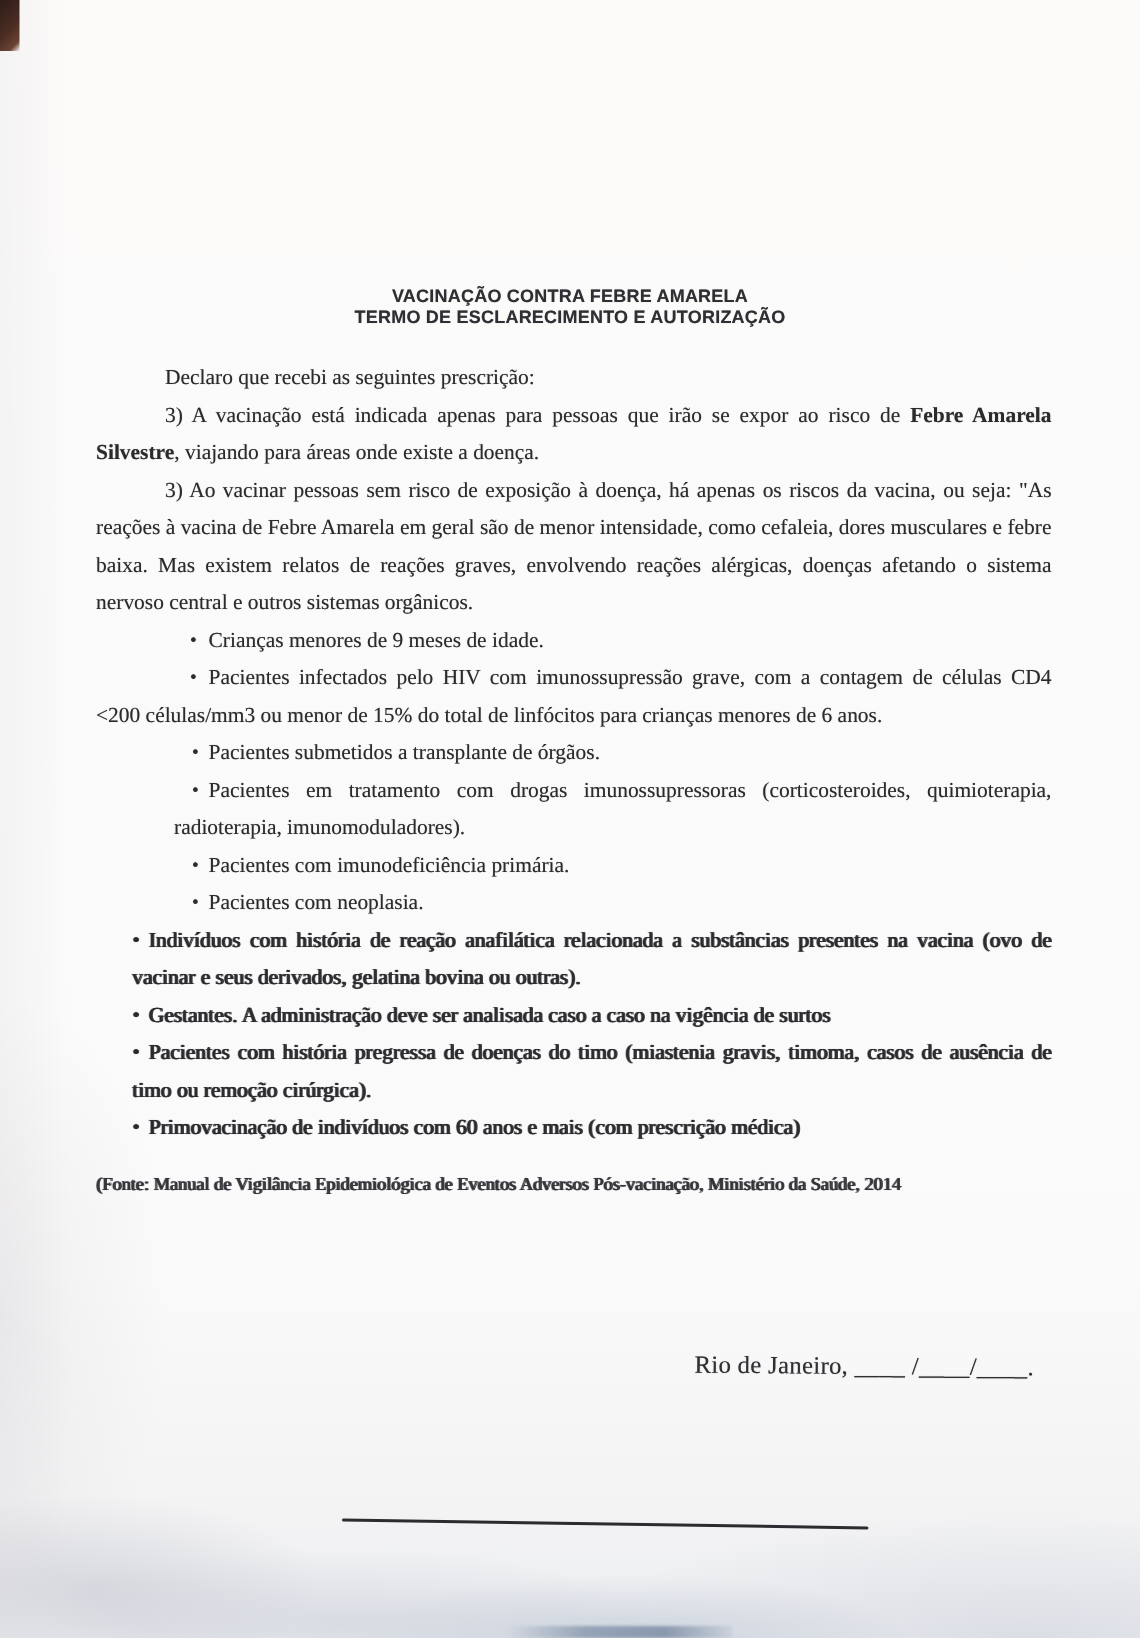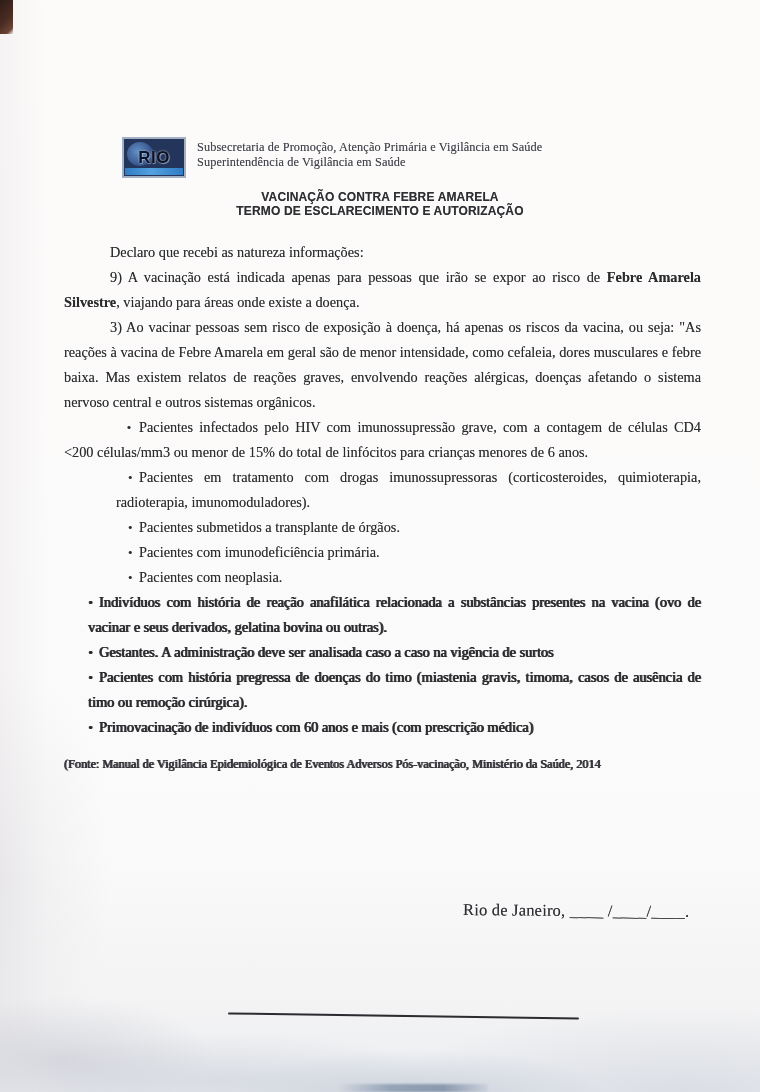--- a/index.html
+++ b/index.html
@@ -88,43 +88,34 @@
     background:#2c2c30;transform:rotate(0.85deg);border-radius:1px;
   }
 </style>
 </head>
 <body>
 
 <div class="page">
   <div class="corner-mark"></div>
   <div class="bottom-sliver"></div>
 
-  <div class="header">
-    <div class="logo">
-      <span class="logo-text">RIO</span>
-      <div class="logo-stripe"></div>
-    </div>
-    <div class="agency">
-      <div>Subsecretaria de Promoção, Atenção Primária e Vigilância em Saúde</div>
-      <div>Superintendência de Vigilância em Saúde</div>
-    </div>
-  </div>
 
   <div class="titles">
     <div class="doc-title">VACINAÇÃO CONTRA FEBRE AMARELA</div>
     <div class="doc-title">TERMO DE ESCLARECIMENTO E AUTORIZAÇÃO</div>
   </div>
 
   <div class="body-text" id="content">
-      <p class="para"><span>Declaro que recebi as natureza informações:</span></p>
-      <p class="para"><span>9) A vacinação está indicada apenas para pessoas que irão se expor ao risco de </span><b>Febre Amarela Silvestre</b><span>, viajando para áreas onde existe a doença.</span></p>
+      <p class="para"><span>Declaro que recebi as seguintes prescrição:</span></p>
+      <p class="para"><span>3) A vacinação está indicada apenas para pessoas que irão se expor ao risco de </span><b>Febre Amarela Silvestre</b><span>, viajando para áreas onde existe a doença.</span></p>
       <p class="para"><span>3) Ao vacinar pessoas sem risco de exposição à doença, há apenas os riscos da vacina, ou seja: "As reações à vacina de Febre Amarela em geral são de menor intensidade, como cefaleia, dores musculares e febre baixa. Mas existem relatos de reações graves, envolvendo reações alérgicas, doenças afetando o sistema nervoso central e outros sistemas orgânicos.</span></p>
+      <p class="bullet-a"><span class="bullet-dot">•</span><span>Crianças menores de 9 meses de idade.</span></p>
       <p class="bullet-a"><span class="bullet-dot">•</span><span>Pacientes infectados pelo HIV com imunossupressão grave, com a contagem de células CD4 &lt;200 células/mm3 ou menor de 15% do total de linfócitos para crianças menores de 6 anos.</span></p>
+      <p class="bullet-b"><span class="bullet-dot">•</span><span>Pacientes submetidos a transplante de órgãos.</span></p>
       <p class="bullet-b"><span class="bullet-dot">•</span><span>Pacientes em tratamento com drogas imunossupressoras (corticosteroides, quimioterapia, radioterapia, imunomoduladores).</span></p>
-      <p class="bullet-b"><span class="bullet-dot">•</span><span>Pacientes submetidos a transplante de órgãos.</span></p>
       <p class="bullet-b"><span class="bullet-dot">•</span><span>Pacientes com imunodeficiência primária.</span></p>
       <p class="bullet-b"><span class="bullet-dot">•</span><span>Pacientes com neoplasia.</span></p>
       <p class="bullet-c smear"><span class="bullet-dot">•</span><span>Indivíduos com história de reação anafilática relacionada a substâncias presentes na vacina (ovo de vacinar e seus derivados, gelatina bovina ou outras).</span></p>
       <p class="bullet-c smear"><span class="bullet-dot">•</span><span>Gestantes. A administração deve ser analisada caso a caso na vigência de surtos</span></p>
       <p class="bullet-c smear"><span class="bullet-dot">•</span><span>Pacientes com história pregressa de doenças do timo (miastenia gravis, timoma, casos de ausência de timo ou remoção cirúrgica).</span></p>
       <p class="bullet-c smear"><span class="bullet-dot">•</span><span>Primovacinação de indivíduos com 60 anos e mais (com prescrição médica)</span></p>
       <p class="note smear">(Fonte: Manual de Vigilância Epidemiológica de Eventos Adversos Pós-vacinação, Ministério da Saúde, 2014</p>
     </div>
 
   <div class="date-line">Rio de Janeiro, ____ /____/____.</div>

